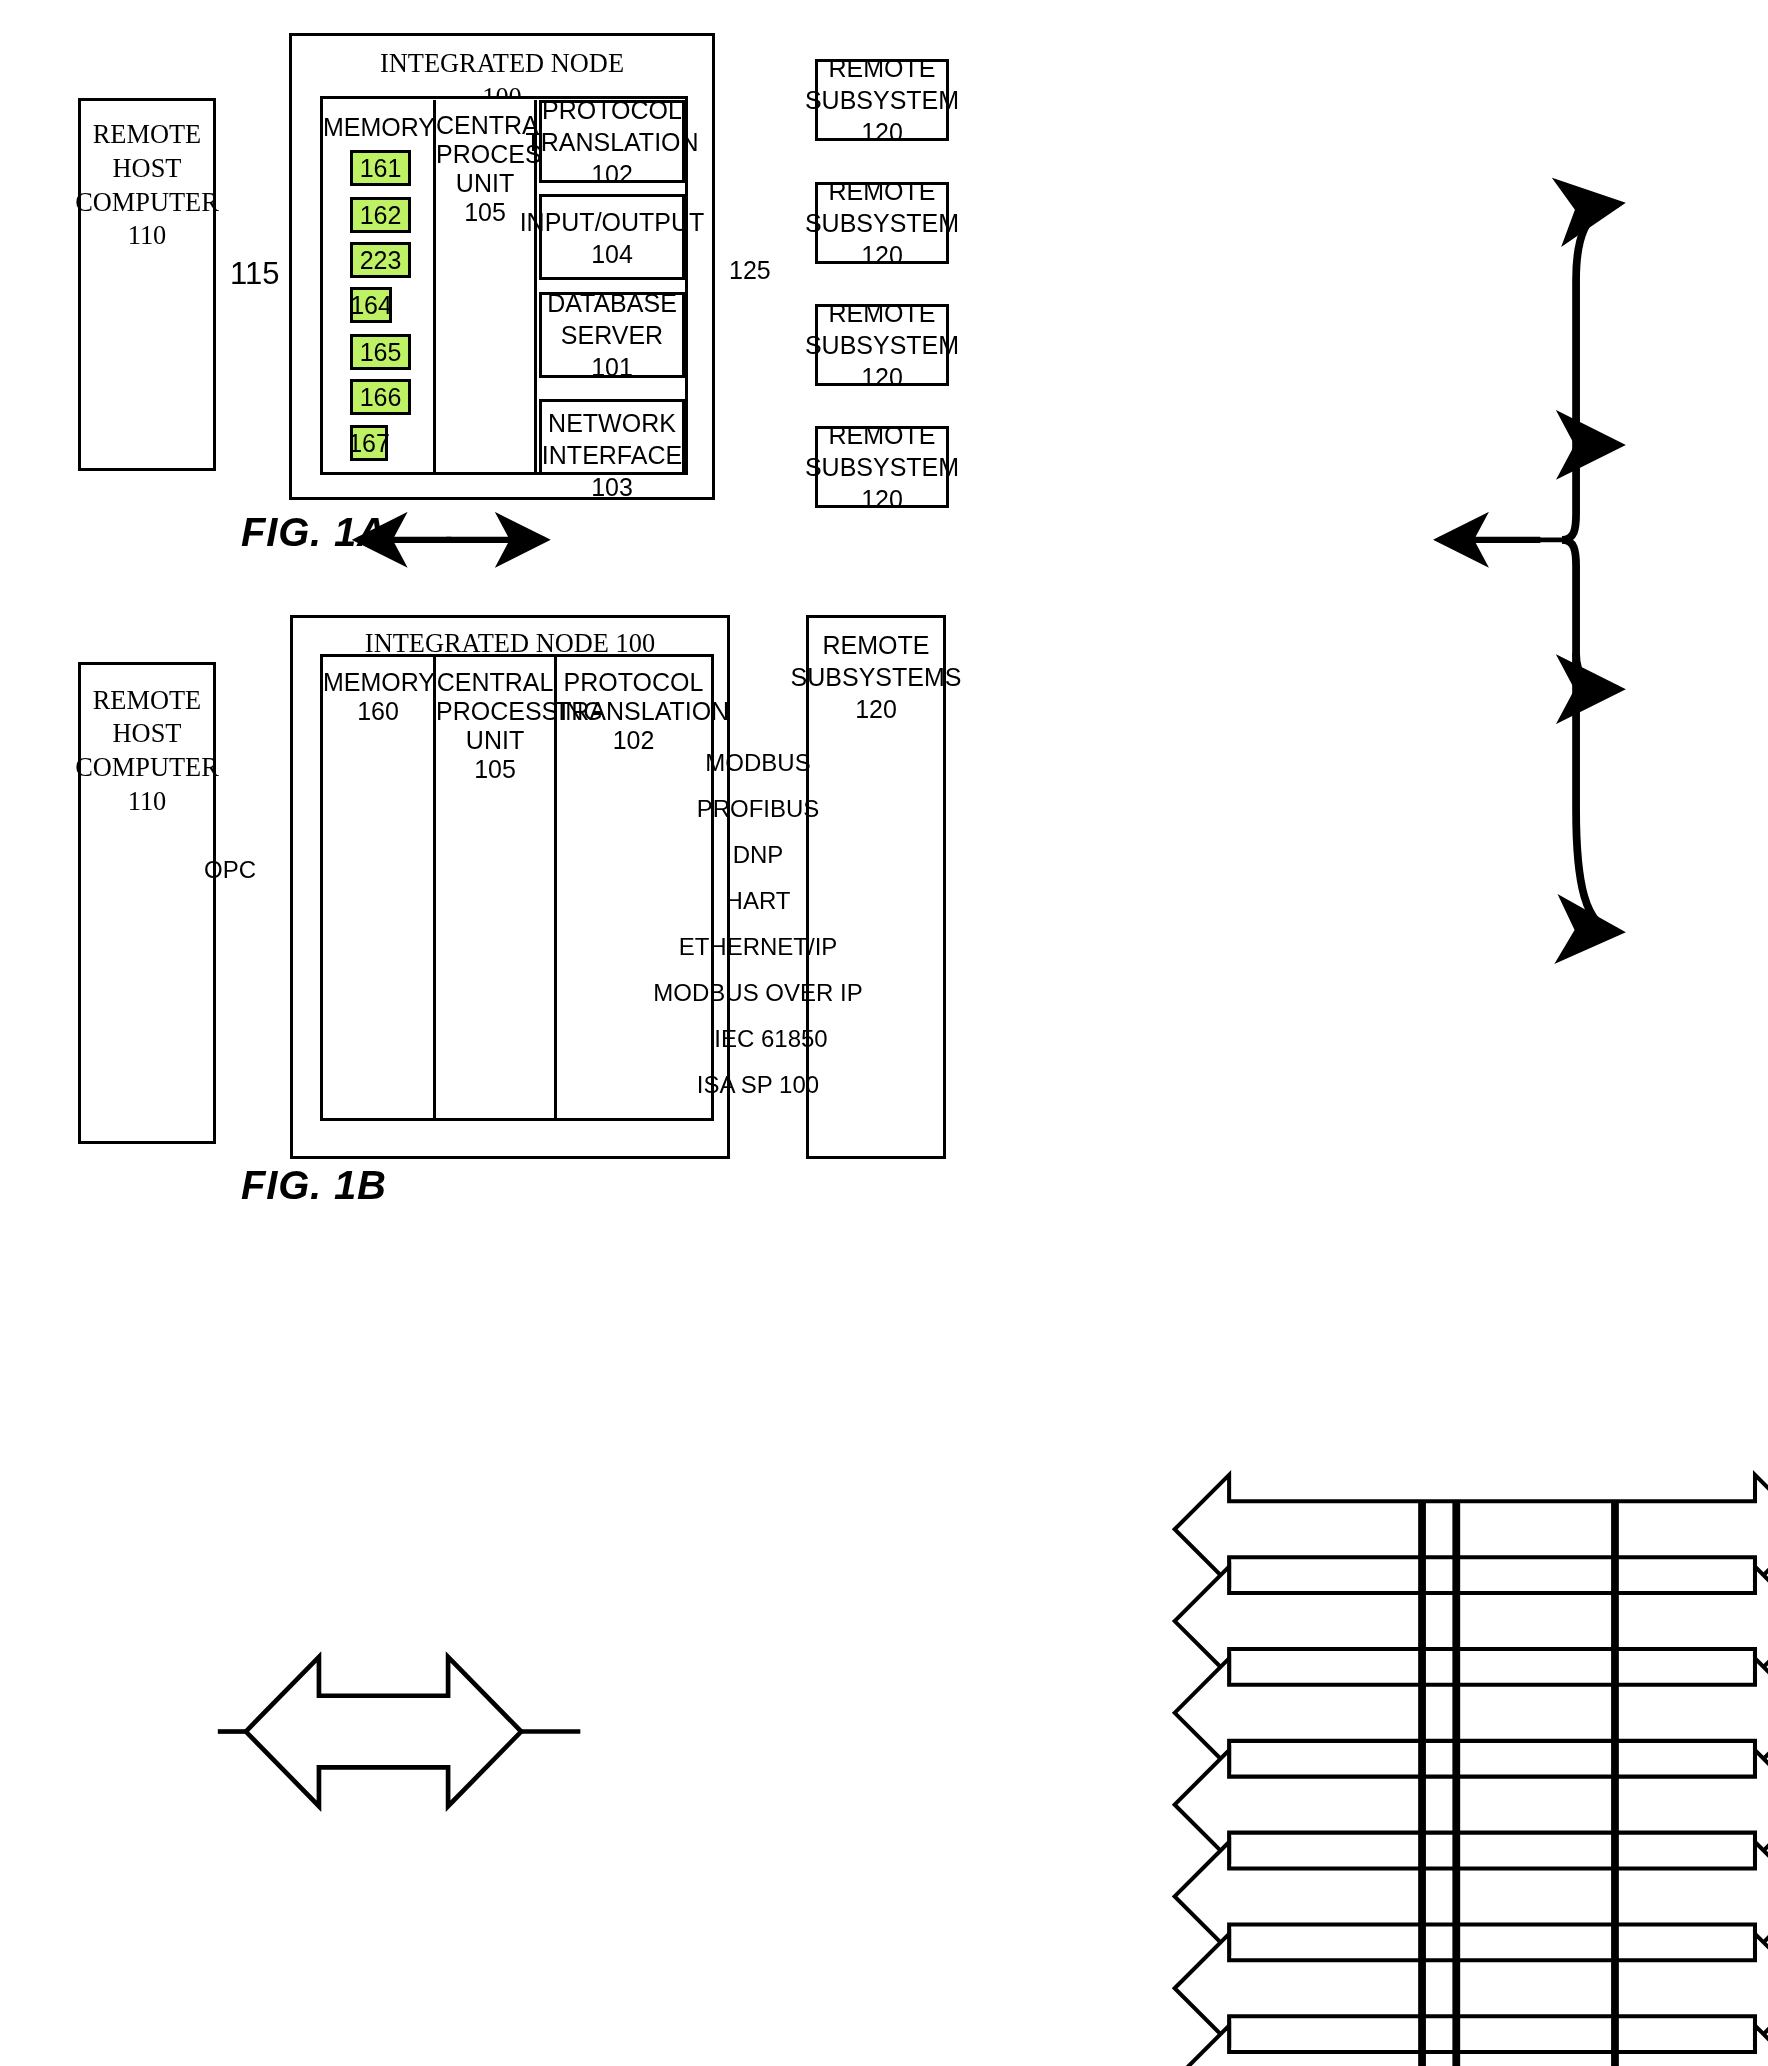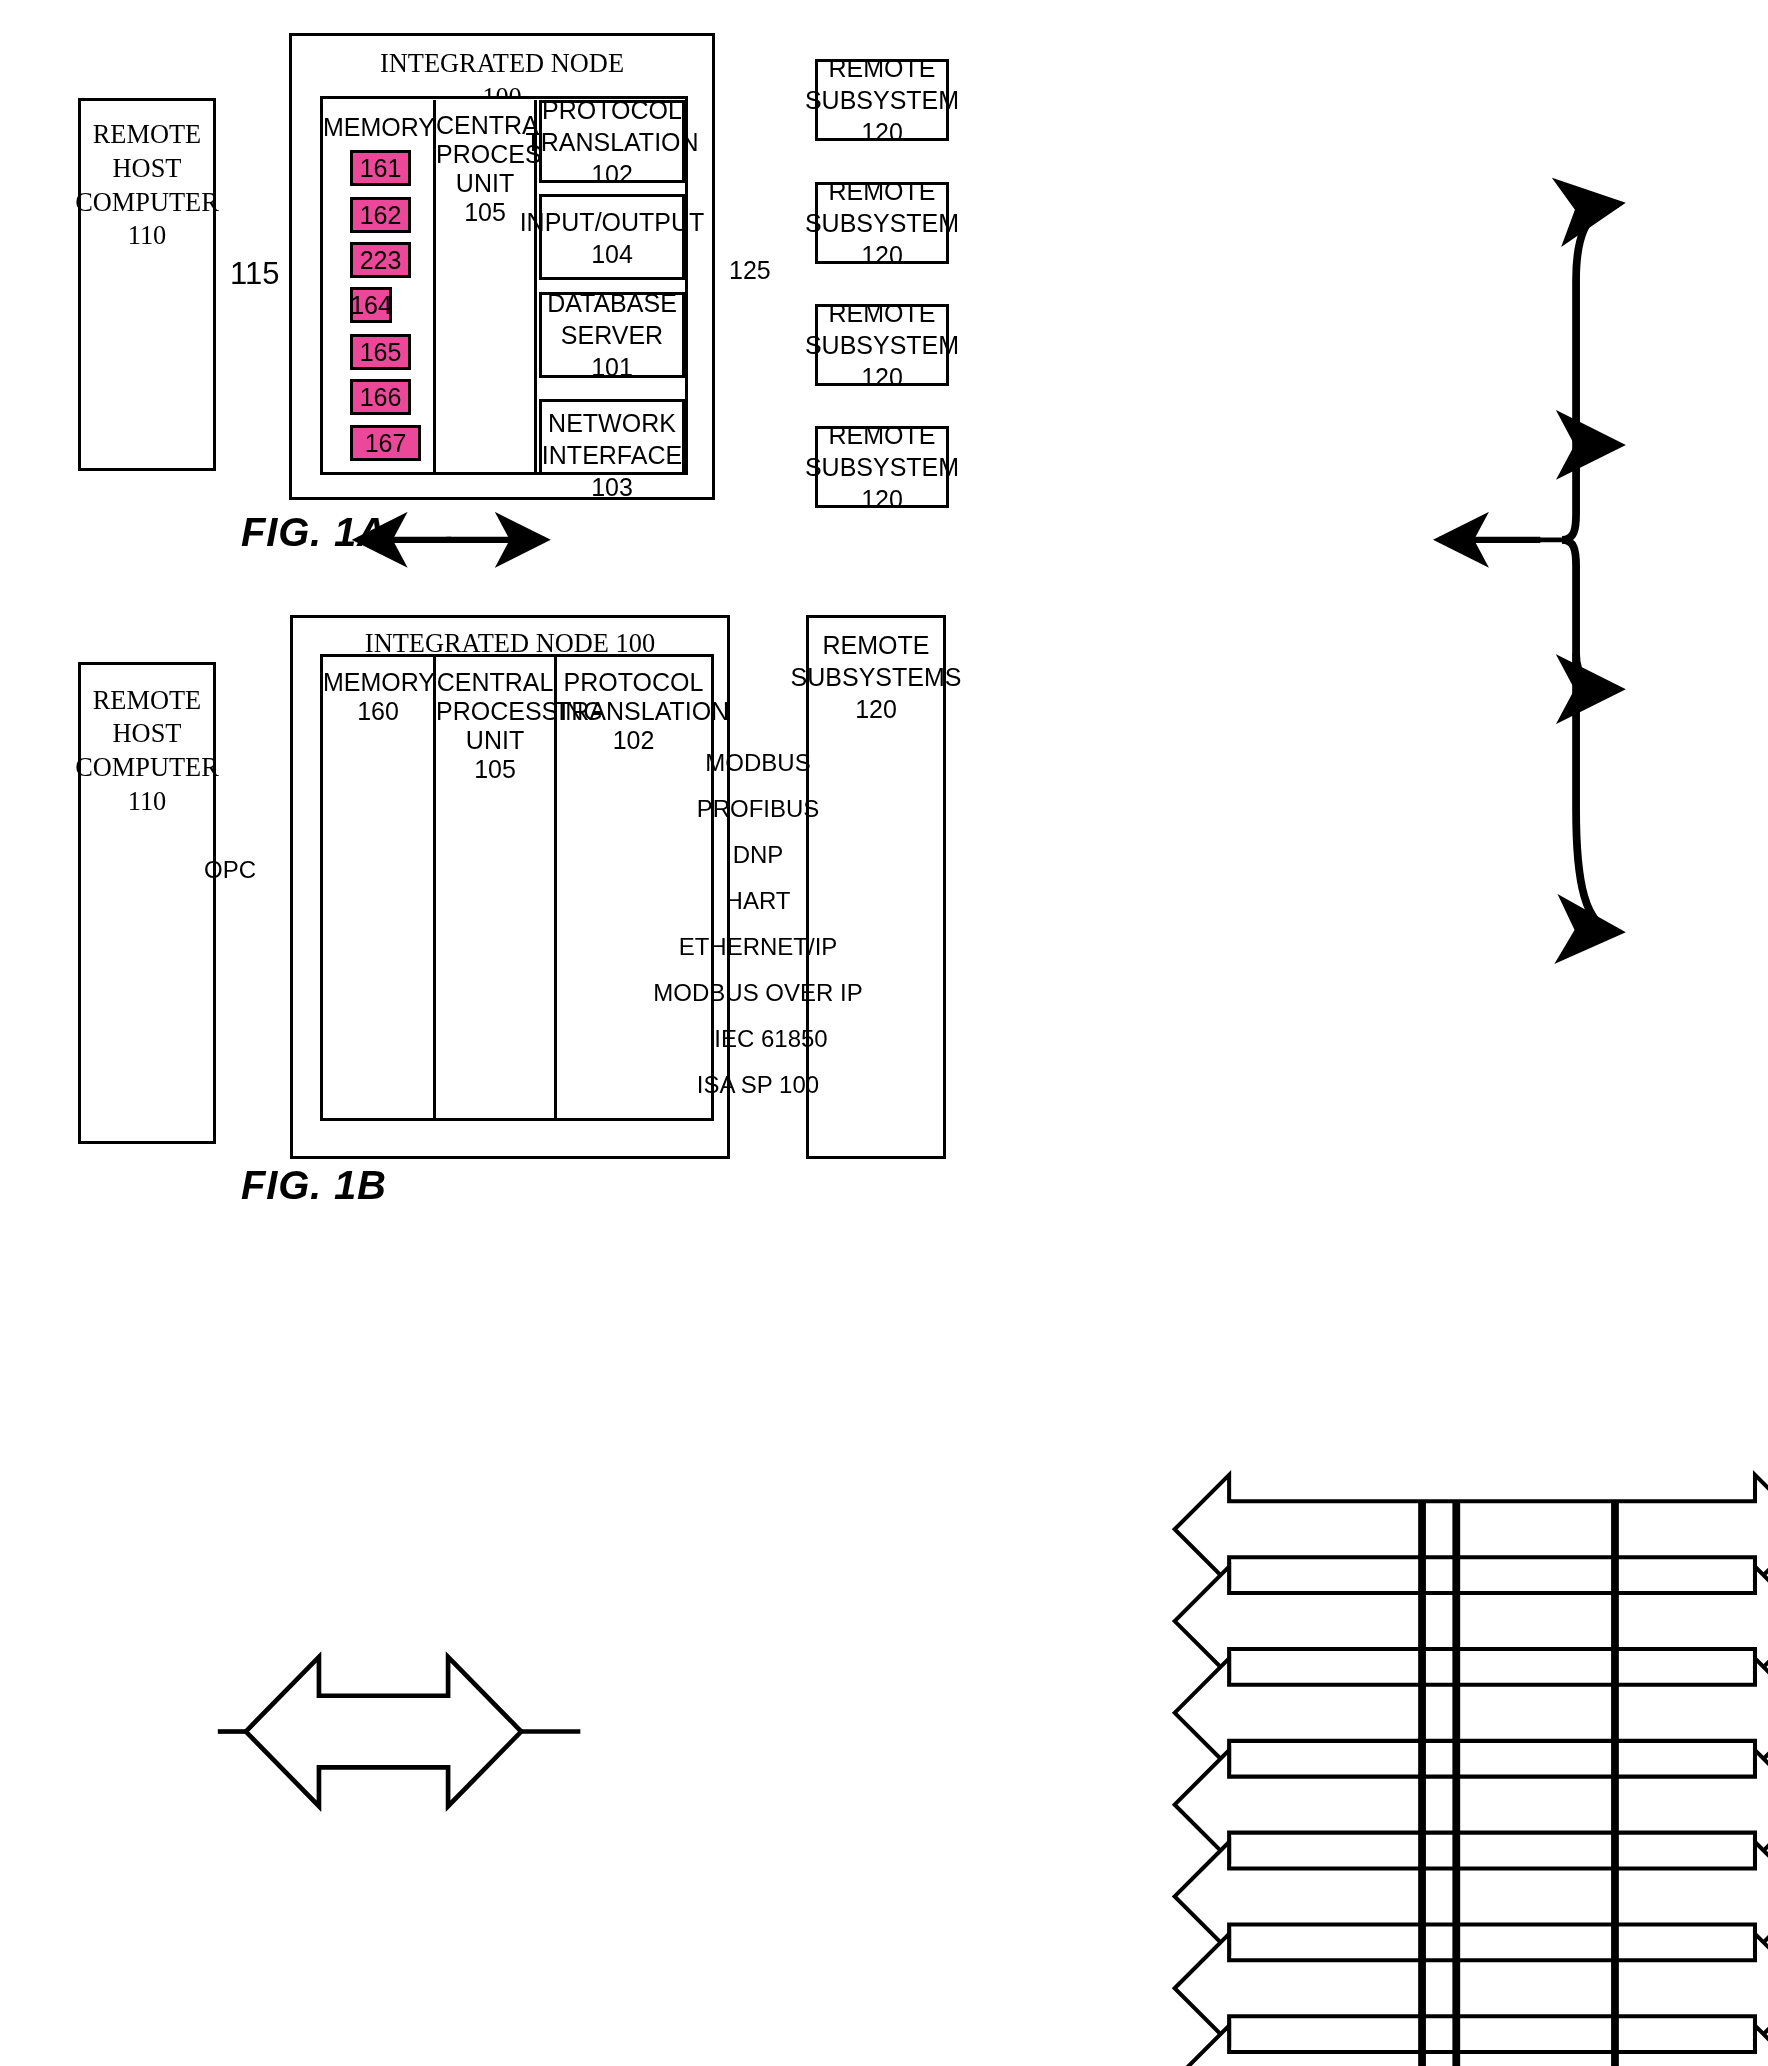--- a/index.html
+++ b/index.html
@@ -72,21 +72,21 @@
     width: 100%;
     text-align: center;
     font-size: 24px;
     top: 28px;
     left: 0;
     line-height: 1;
   }
   .memcell {
     position: absolute;
     border: 3.1px solid #000;
-    background: #ec4899;
+    background: #bef264;
     box-sizing: border-box;
     display: flex;
     align-items: center;
     justify-content: center;
     font-size: 25px;
   }
 </style>
 </head>
 <body>
 
@@ -112,21 +112,21 @@
       <span class="label-lines t32">160</span>
     </div>
   </div>
 
   <div class="memcell" style="left:350px; top:150px; width:61px; height:36px;">161</div>
   <div class="memcell" style="left:350px; top:197px; width:61px; height:36px;">162</div>
   <div class="memcell" style="left:350px; top:242px; width:61px; height:36px;">223</div>
   <div class="memcell" style="left:350px; top:287px; width:42px; height:36px;">164</div>
   <div class="memcell" style="left:350px; top:334px; width:61px; height:36px;">165</div>
   <div class="memcell" style="left:350px; top:379px; width:61px; height:36px;">166</div>
-  <div class="memcell" style="left:350px; top:425px; width:71px; height:36px;">167</div>
+  <div class="memcell" style="left:350px; top:425px; width:38px; height:36px;">167</div>
 
   <div style="position:absolute; left:436px; top:100px; width:101px; height:373px; border-right:3.1px solid #000; box-sizing:border-box; text-align:center; padding-top:11px;">
     <span class="label-lines t32">CENTRAL
 PROCESSING
 UNIT
 105</span>
   </div>
 
   <div class="box inner" style="left:539px; top:100px; width:146px; height:83px; justify-content:center;">
     <span class="label-lines t32">PROTOCOL

